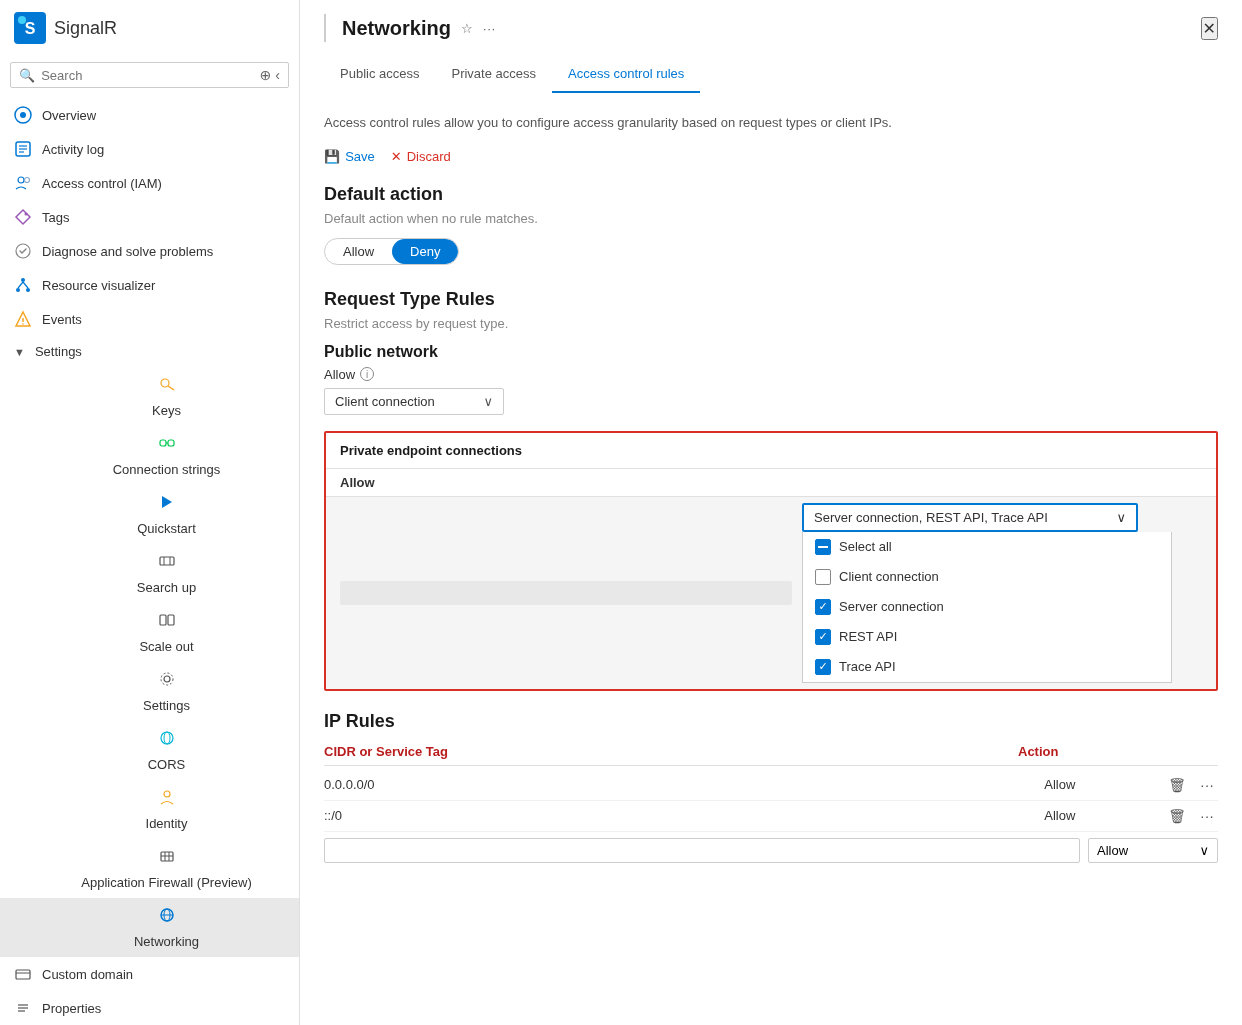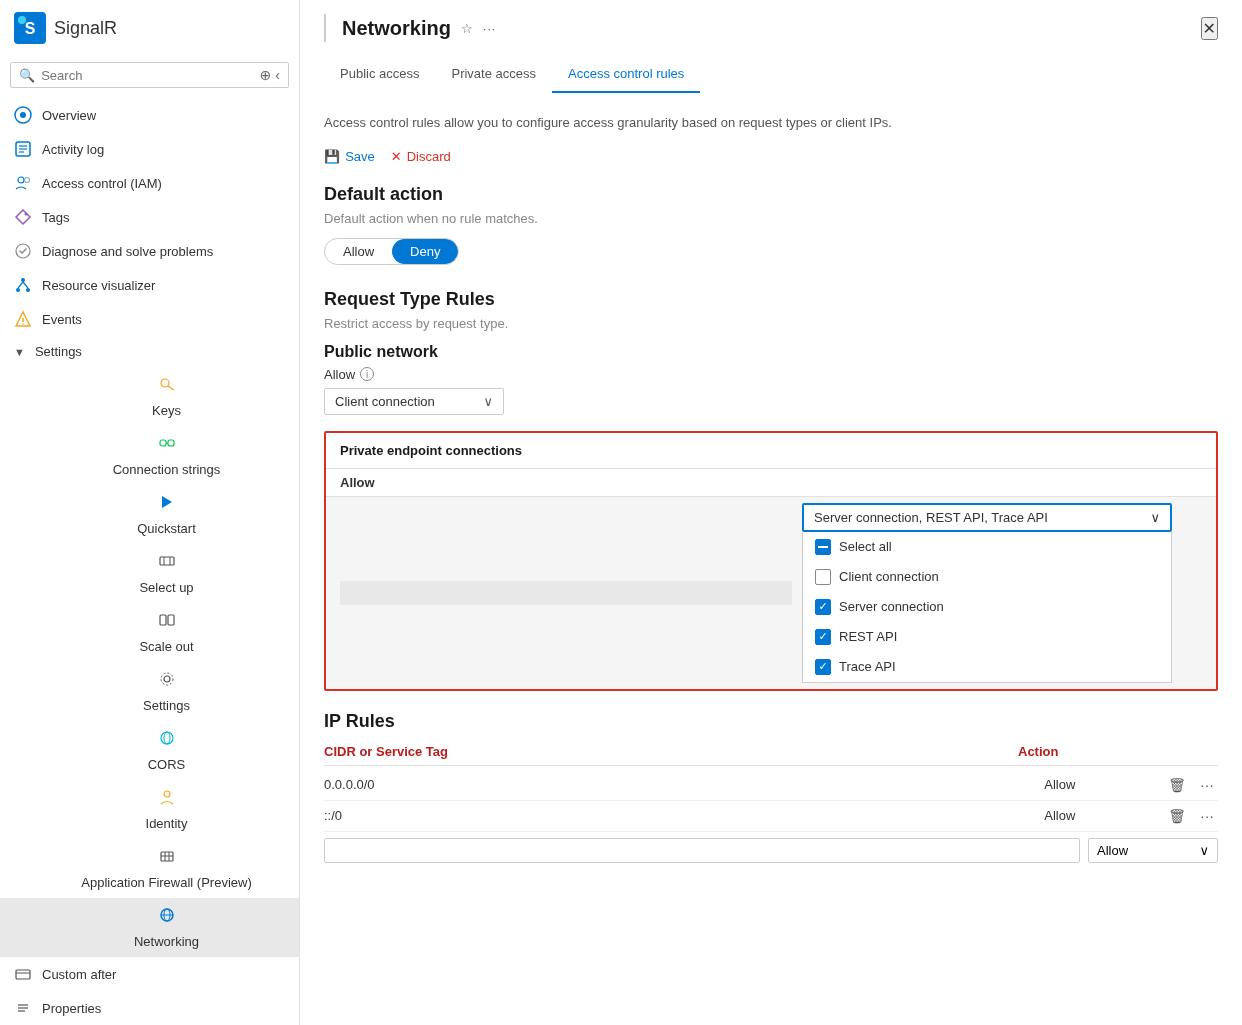--- a/index.html
+++ b/index.html
@@ -275,21 +275,21 @@
       display: flex;
       align-items: center;
       gap: 6px;
       border: 2px solid #0078d4;
       border-radius: 2px;
       padding: 5px 10px;
       cursor: pointer;
       background: #fff;
       font-size: 13px;
       color: #333;
-      width: 370px;
+      width: 336px;
       justify-content: space-between;
     }
 
     .dropdown-menu {
       background: #fff;
       border: 1px solid #ccc;
       border-top: none;
       width: 370px;
       margin-left: 0;
     }
@@ -525,21 +525,21 @@
     <span>Quickstart</span>
   </div>
   <div class="nav-item sub">
     <span class="icon">
       <svg width="16" height="16" viewBox="0 0 16 16">
           <rect x="1" y="4" width="14" height="8" rx="1" fill="none" stroke="#555" stroke-width="1.2"></rect>
           <line x1="5" y1="4" x2="5" y2="12" stroke="#555" stroke-width="1"></line>
           <line x1="11" y1="4" x2="11" y2="12" stroke="#555" stroke-width="1"></line>
         </svg>
     </span>
-    <span>Select up</span>
+    <span>Search up</span>
   </div>
   <div class="nav-item sub">
     <span class="icon">
       <svg width="16" height="16" viewBox="0 0 16 16">
           <rect x="1" y="3" width="6" height="10" rx="1" fill="none" stroke="#555" stroke-width="1.2"></rect>
           <rect x="9" y="3" width="6" height="10" rx="1" fill="none" stroke="#555" stroke-width="1.2"></rect>
         </svg>
     </span>
     <span>Scale out</span>
   </div>
@@ -591,21 +591,21 @@
     </span>
     <span>Networking</span>
   </div>
   <div class="nav-item">
     <span class="icon">
       <svg width="16" height="16" viewBox="0 0 16 16">
           <rect x="1" y="4" width="14" height="9" rx="1" fill="none" stroke="#555" stroke-width="1.2"></rect>
           <line x1="1" y1="7" x2="15" y2="7" stroke="#555" stroke-width="1"></line>
         </svg>
     </span>
-    <span>Custom after</span>
+    <span>Custom domain</span>
   </div>
   <div class="nav-item">
     <span class="icon">
       <svg width="16" height="16" viewBox="0 0 16 16">
           <line x1="3" y1="5" x2="13" y2="5" stroke="#555" stroke-width="1.2"></line>
           <line x1="3" y1="8" x2="13" y2="8" stroke="#555" stroke-width="1.2"></line>
           <line x1="3" y1="11" x2="10" y2="11" stroke="#555" stroke-width="1.2"></line>
         </svg>
     </span>
     <span>Properties</span>

